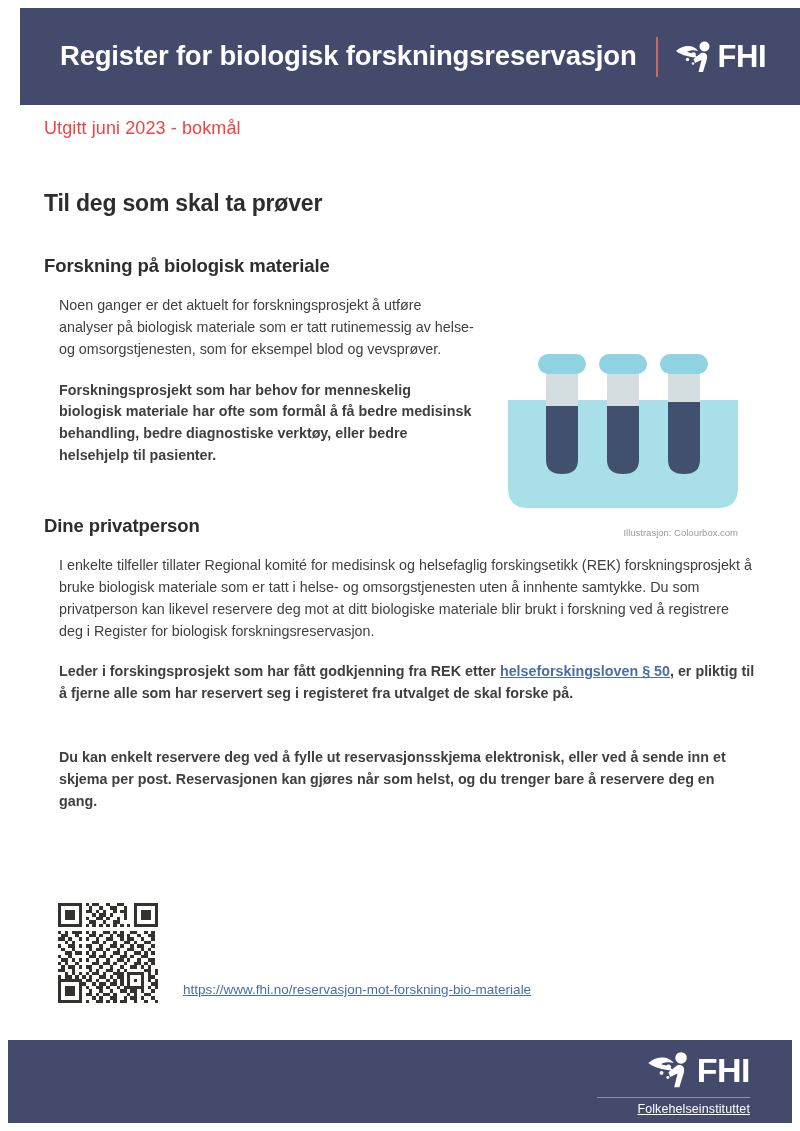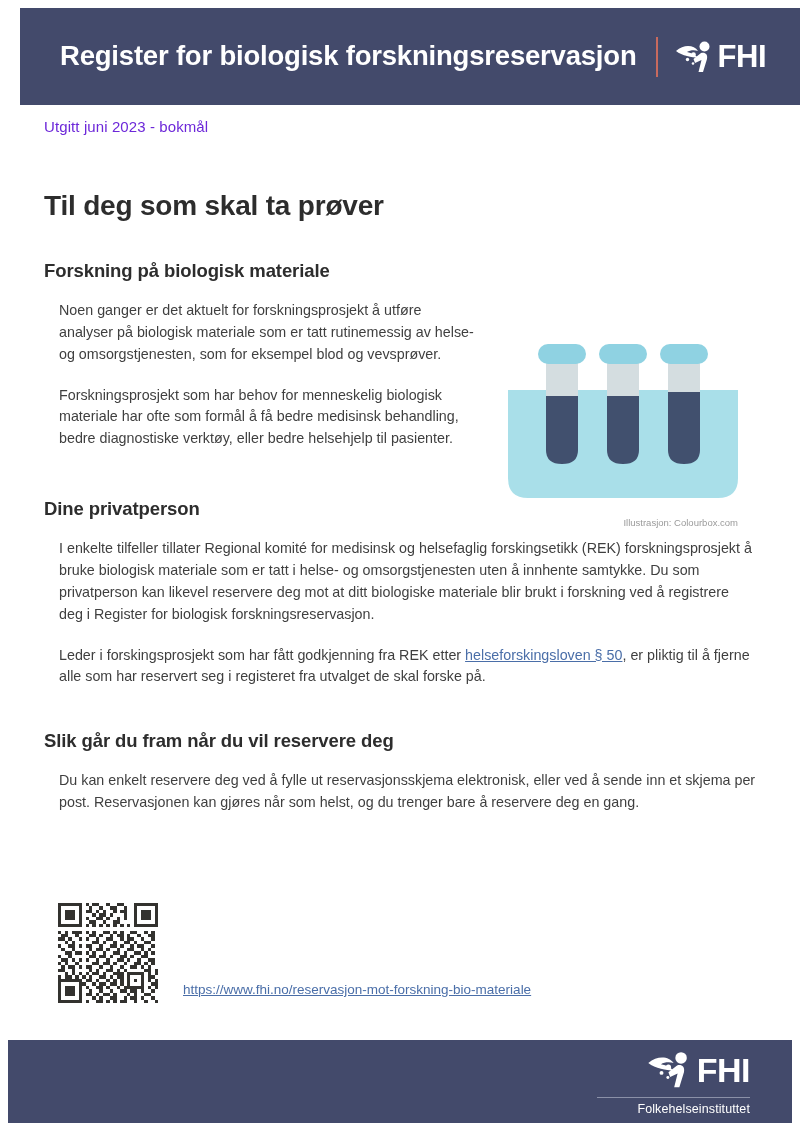--- a/index.html
+++ b/index.html
@@ -68,72 +68,72 @@
     font-weight: bold;
     letter-spacing: -0.5px;
     line-height: 1;
   }
 
   
   .issue-line {
     position: absolute;
     left: 44px;
     top: 118px;
-    font-size: 15px;
-    color: #6d28d9;
+    font-size: 18px;
+    color: #ef4444;
     letter-spacing: 0.1px;
   }
 
   
   .content {
     position: absolute;
     left: 44px;
     top: 190px;
     width: 712px;
   }
 
   h1.doc-title {
-    font-size: 28px;
+    font-size: 23px;
     font-weight: bold;
     color: #2d2d2d;
     margin: 0 0 38px 0;
     letter-spacing: -0.2px;
   }
   h2.section-title {
     font-size: 18.5px;
     font-weight: bold;
     color: #2d2d2d;
     margin: 8px 0 18px 0;
     letter-spacing: -0.1px;
   }
   p.body-text {
     font-size: 14.3px;
     line-height: 1.53;
     color: #3f3f3f;
     margin: 0 0 19px 15px;
   }
-  p.body-text:last-child { margin-bottom: 0; }
+  p.body-text:last-child { margin-bottom: 0; font-weight: bold; }
 
   a.inline-link {
     color: #4a6ea8;
     text-decoration: underline;
   }
 
   
   .section-one {
     position: relative;
   }
   .section-one .text-col {
     width: 430px;
   }
 
   .illustration {
     position: absolute;
     left: 464px;
-    top: 78px;
+    top: 93px;
     width: 248px;
   }
   .tubes-svg { display: block; }
   .illus-caption {
     font-size: 9.5px;
     color: #9a9a9a;
     text-align: right;
     margin-top: 3px;
     padding-right: 18px;
   }
@@ -197,20 +197,21 @@
   .footer-rule {
     width: 153px;
     height: 1px;
     background: #8b91a8;
     margin: 5px 0 4px 0;
   }
   .footer-tagline {
     color: #ffffff;
     font-size: 12.5px;
     letter-spacing: 0.1px;
+    text-decoration: underline;
   }
 </style>
 </head>
 <body>
 
 <div class="page">
 
   <div class="header-band">
     <div class="header-title">Register for biologisk forskningsreservasjon</div>
     <div class="header-logo-wrap">
@@ -265,21 +266,20 @@
 
     <div class="section-two">
       <h2 class="section-title">Dine privatperson</h2>
       <p class="body-text">I enkelte tilfeller tillater Regional komité for medisinsk og helsefaglig forskingsetikk (REK) forskningsprosjekt å bruke biologisk materiale som er tatt i helse- og omsorgstjenesten uten å innhente samtykke. Du som privatperson kan likevel reservere deg mot at ditt biologiske materiale blir brukt i forskning ved å registrere deg i Register for biologisk forskningsreservasjon.</p>
       <p class="body-text">
         <span>Leder i forskingsprosjekt som har fått godkjenning fra REK etter </span><a class="inline-link" href="#">helseforskingsloven § 50</a><span>, er pliktig til å fjerne alle som har reservert seg i registeret fra utvalget de skal forske på.</span>
       </p>
     </div>
 
     <div class="section-three">
-      <h2 class="section-title">Slik går du fram når du vil reservere deg</h2>
       <p class="body-text">Du kan enkelt reservere deg ved å fylle ut reservasjonsskjema elektronisk, eller ved å sende inn et skjema per post. Reservasjonen kan gjøres når som helst, og du trenger bare å reservere deg en gang.</p>
     </div>
 
   </div>
 
   <div class="qr-block">
     <svg class="qr-code" viewBox="0 0 29 29" shape-rendering="crispEdges">
       <rect width="29" height="29" fill="#ffffff"></rect>
       <g fill="#33322f">
 

